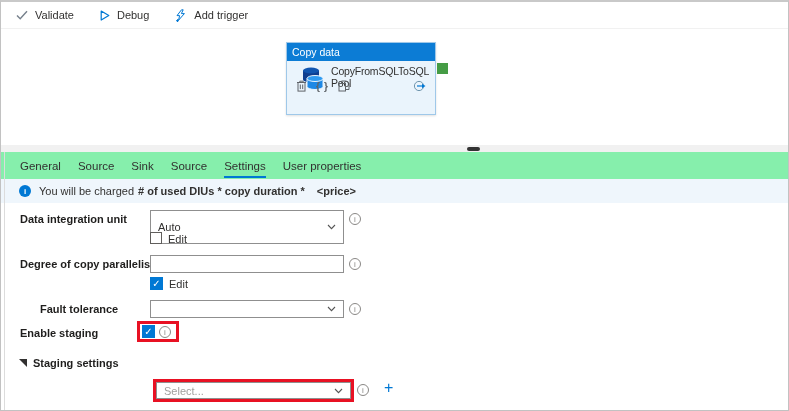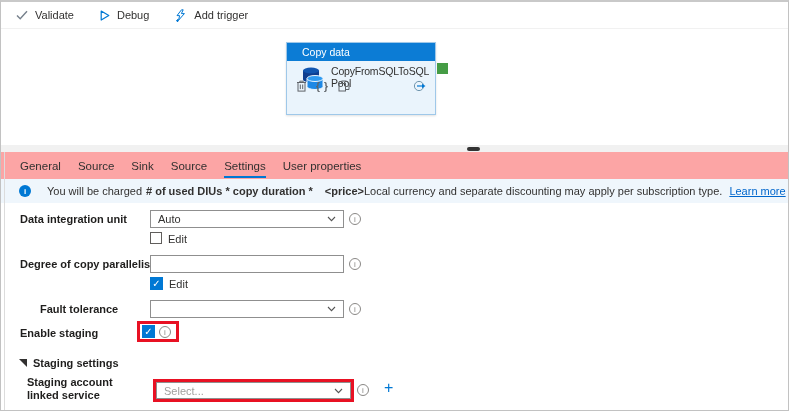--- a/index.html
+++ b/index.html
@@ -17,39 +17,39 @@
   .toolbar { left:0; top:0; width:100%; height:27px; display:flex; align-items:center;
              padding-left:15px; gap:26px; border-bottom:1px solid #f1f1f1; background:#fff; }
   .tb-btn { display:flex; align-items:center; gap:7px; cursor:pointer; color:#323130; }
   .tb-btn svg { display:block; }
 
   
   .canvas { left:0; top:27px; width:100%; height:116px; background:#fff; }
   .node { left:285px; top:40px; width:150px; height:73px; background:#eaf4fc;
           border:1px solid #9fc8e9; box-shadow:0 1px 2px rgba(0,0,0,.12); }
   .node-header { height:18px; background:#0c7cd5; color:#fff; font-size:10.5px;
-                 line-height:18px; padding-left:15px; }
+                 line-height:18px; padding-left:5px; }
   .node-body { position:relative; height:36px; }
   .node-title { position:absolute; left:44px; top:4px; width:103px; font-size:10.5px;
                 line-height:12px; color:#323130; word-break:break-all; letter-spacing:-0.2px; }
   .db-icon { position:absolute; left:13px; top:4px; }
   .node-foot { position:absolute; left:0; bottom:2px; width:100%; height:18px;
                display:flex; align-items:center; }
   .nf-icon { margin-left:9px; display:flex; align-items:center; color:#5f6368; cursor:pointer; }
   .nf-braces { font-size:10px; letter-spacing:1px; color:#5f6368; font-weight:bold; }
   .nf-go { margin-left:auto; margin-right:7px; }
   .green-port { left:436px; top:61px; width:11px; height:11px; background:#459c45; cursor:pointer; }
 
   
   .hscroll-track { left:0; top:143px; width:100%; height:7px; background:#f1f1f1; }
   .hscroll-thumb { left:466px; top:145px; width:13px; height:4px; background:#333; border-radius:2px; cursor:pointer; }
 
   
   .tabs { left:0; top:150px; width:100%; height:27px; display:flex; align-items:flex-start;
-          gap:17px; padding-left:19px; background:#fca5a5; }
+          gap:17px; padding-left:19px; background:#86efac; }
   .tab { position:relative; height:100%; display:flex; align-items:center; font-size:11.5px;
          color:#323130; cursor:pointer; }
   .tab.active { font-weight:normal; }
   .tab .underline { position:absolute; left:0; right:0; bottom:1px; height:2px; background:#0078d4; }
 
   
   .banner { left:0; top:177px; width:100%; height:24px; background:#eff6fc;
             display:flex; align-items:center; padding:0 66px 0 18px; font-size:11px; }
   .banner-info { width:12px; height:12px; border-radius:50%; background:#0078d4; color:#fff;
                  font-size:8px; font-weight:bold; display:flex; align-items:center;
@@ -182,35 +182,31 @@
         <span>Settings</span>
         <span class="underline"></span>
       </div>
     <div class="tab">
         <span>User properties</span>
       </div>
   </div>
 
   <div class="abs banner">
     <span class="banner-info">i</span>
-    <span class="banner-left" style="margin-left:16px;">
+    <span class="banner-left" style="margin-left:8px;">
       <span>You will be charged</span>
       <span class="banner-bold"># of used DIUs * copy duration *</span>
       <span class="banner-price">&lt;price&gt;</span>
     </span>
-    <span class="banner-right">
-      <span>Local currency and separate discounting may apply per subscription type.</span>
-      <span class="learn-more">Learn more</span>
-    </span>
   </div>
 
   <div class="abs panel-edge"></div>
 
   <div class="abs f-label" style="left:19px;top:211px;">Data integration unit</div>
-  <div class="abs ctl" style="left:149px;top:208px;width:194px;height:18px;">
+  <div class="abs ctl" style="left:149px;top:208px;width:194px;height:34px;">
     <span>Auto</span>
     <span class="chev">
       <svg width="9" height="6" viewBox="0 0 9 6">
           <polyline points="1,1 4.5,4.6 8,1" fill="none" stroke="#555" stroke-width="1.1"></polyline>
         </svg>
     </span>
   </div>
   <div class="abs info" style="left:348px;top:211px;">i</div>
   <div class="abs cb" style="left:149px;top:230px;"></div>
   <div class="abs cb-label" style="left:167px;top:231px;">Edit</div>
@@ -239,21 +235,20 @@
 
   <div class="abs expander" style="left:18px;top:355px;">
     <span>
       <svg width="8" height="8" viewBox="0 0 8 8">
           <polygon points="0,0 8,0 8,8" fill="#323130"></polygon>
         </svg>
     </span>
     <span class="f-label">Staging settings</span>
   </div>
 
-  <div class="abs wrap-label" style="left:26px;top:374px;">Staging account linked service</div>
   <div class="abs ctl" style="left:155px;top:380px;width:195px;height:17px;">
     <span class="placeholder">Select...</span>
     <span class="chev">
       <svg width="9" height="6" viewBox="0 0 9 6">
           <polyline points="1,1 4.5,4.6 8,1" fill="none" stroke="#555" stroke-width="1.1"></polyline>
         </svg>
     </span>
   </div>
   <div class="abs red-box" style="left:152px;top:377px;width:201px;height:23px;"></div>
   <div class="abs info" style="left:356px;top:382px;">i</div>

